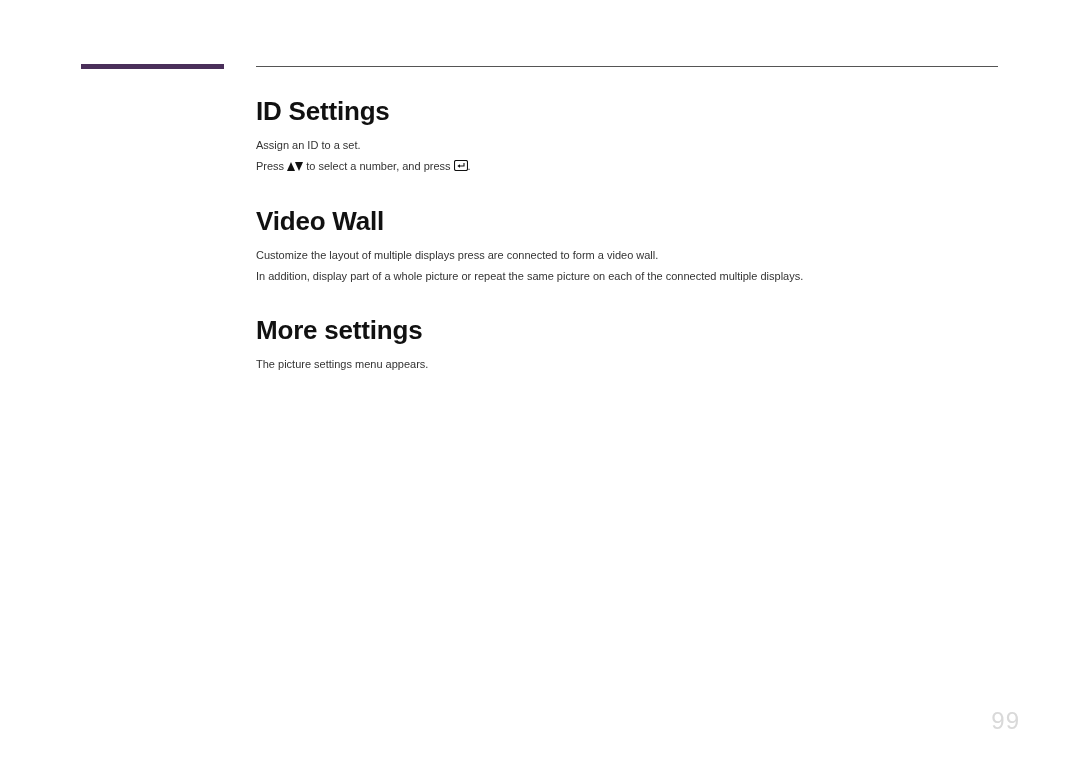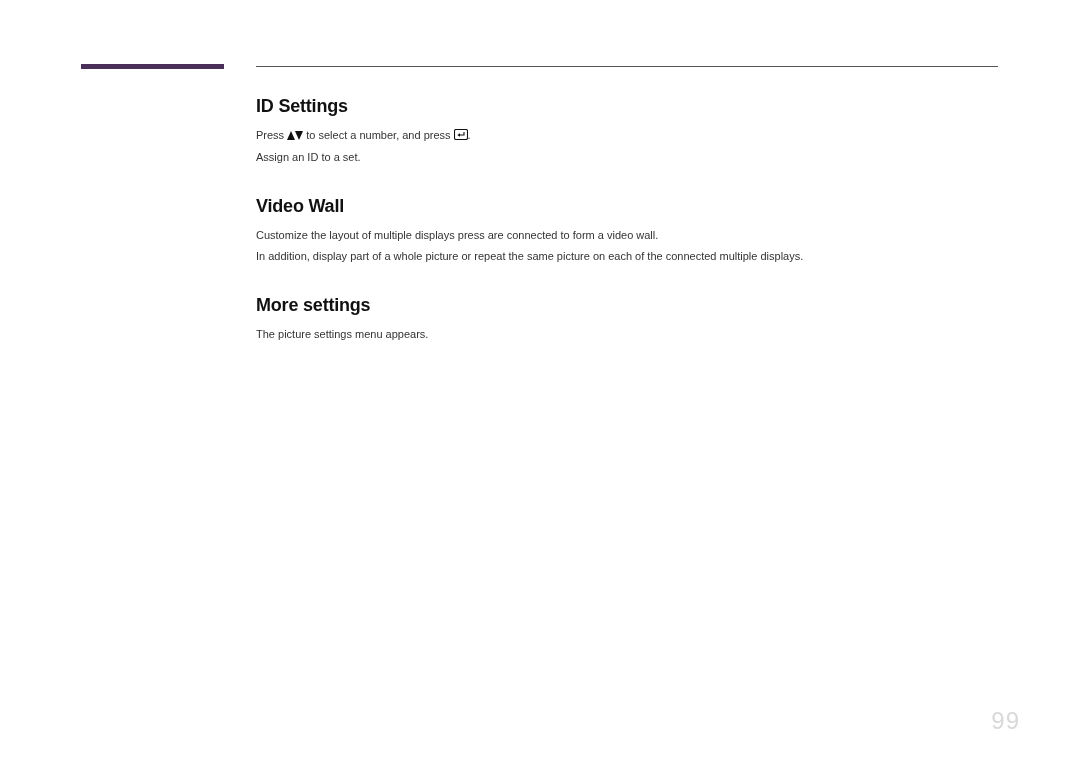--- a/index.html
+++ b/index.html
@@ -29,21 +29,21 @@
     height: 0;
     border-top: 1px solid #555;
   }
   .content {
     position: absolute;
     left: 256px;
     top: 96px;
     right: 82px;
   }
   h2 {
-    font-size: 18px;
+    font-size: 26px;
     font-weight: 700;
     margin: 0 0 10px 0;
     color: #111;
     letter-spacing: -0.2px;
   }
   .body-text {
     font-size: 11px;
     line-height: 1.55;
     color: #333;
     margin: 0 0 4px 0;
@@ -68,31 +68,31 @@
 </head>
 <body>
 
 <div class="accent-bar"></div>
 <div class="top-rule"></div>
 
 <div class="content">
 
   <div class="section">
     <h2>ID Settings</h2>
+    <p class="body-text">Assign an ID to a set.</p>
     <p class="body-text">
       <span>Press </span><span class="icon"><svg width="16" height="9" viewBox="0 0 16 9">
             <polygon points="0,9 4,0 8,9" fill="#111"></polygon>
             <polygon points="8,0 12,9 16,0" fill="#111"></polygon>
           </svg></span><span> to select a number, and press </span><span class="icon"><svg width="14" height="11" viewBox="0 0 14 11">
             <rect x="0.5" y="0.5" width="13" height="10" rx="1.5" fill="none" stroke="#111" stroke-width="1.1"></rect>
             <path d="M10 3 L10 6 L5 6" fill="none" stroke="#111" stroke-width="1.1"></path>
             <polygon points="6,4.3 6,7.7 3.3,6" fill="#111"></polygon>
           </svg></span><span>.</span>
     </p>
-    <p class="body-text">Assign an ID to a set.</p>
   </div>
 
   <div class="section">
     <h2>Video Wall</h2>
     <p class="body-text">Customize the layout of multiple displays press are connected to form a video wall.</p>
     <p class="body-text">In addition, display part of a whole picture or repeat the same picture on each of the connected multiple displays.</p>
   </div>
 
   <div class="section">
     <h2>More settings</h2>

